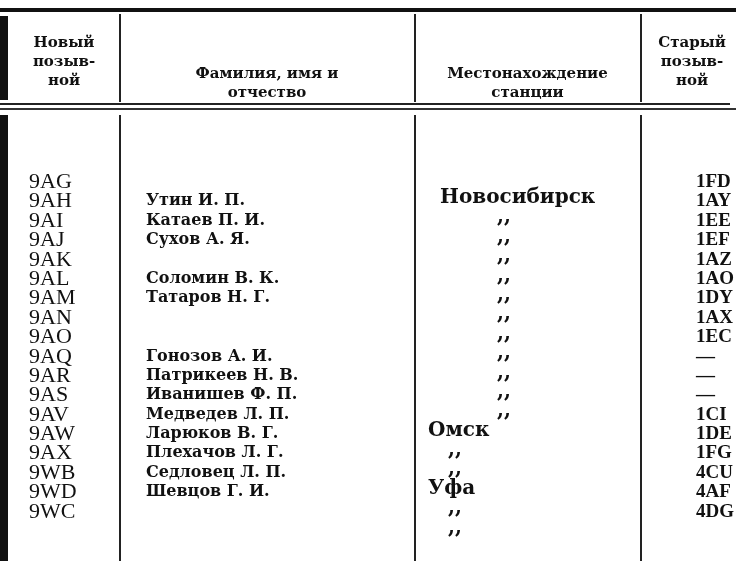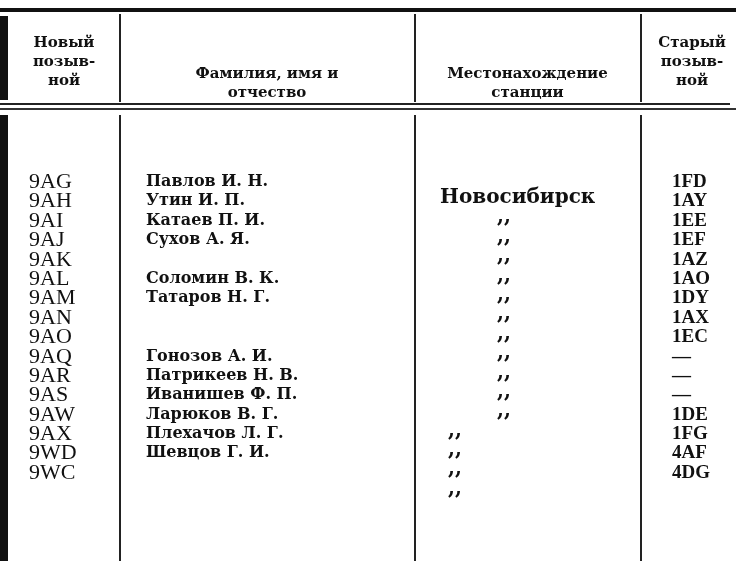--- a/index.html
+++ b/index.html
@@ -31,21 +31,21 @@
       text-align: center; font-weight: bold; font-size: 15px; line-height: 19px;
     }
     .header-cell span { white-space: pre-line; }
     .rows { position: absolute; top: 171px; left: 0; width: 750px; }
     .row {
       position: relative; height: 19.4px; font-size: 17px; line-height: 19px;
     }
     .c-new { position: absolute; left: 29px; top: 0; font-family: "Liberation Serif", serif; font-size: 22px; }
     .c-name { position: absolute; left: 146px; top: 0; font-weight: bold; font-size: 16px; }
     .c-loc { position: absolute; top: 16px; font-weight: bold; font-size: 20px; }
-    .c-old { position: absolute; left: 672px; top: 0; font-weight: bold; font-family: "Liberation Serif", serif; font-size: 19px; }
+    .c-old { position: absolute; left: 696px; top: 0; font-weight: bold; font-family: "Liberation Serif", serif; font-size: 19px; }
   </style>
 </head>
 <body>
 
 <div class="top-rule"></div>
 <div class="left-bar-head"></div>
 <div class="left-bar-body"></div>
 <div class="head-rule"></div>
 <div class="head-rule2"></div>
 
@@ -72,21 +72,20 @@
   </div>
   <div class="header-cell" style="left:642px; width:100px;">
     <span>Старый
 позыв-
 ной</span>
   </div>
 
   <div class="rows" id="rows">
       <div class="row">
         <span class="c-new">9AG</span>
-        <span class="c-name">Павлов И. Н.</span>
         <span class="c-loc" style="left:440px;">Новосибирск</span>
         <span class="c-old">1FD</span>
       </div>
       <div class="row">
         <span class="c-new">9AH</span>
         <span class="c-name">Утин И. П.</span>
         <span class="c-loc" style="left:497px;">,,</span>
         <span class="c-old">1AY</span>
       </div>
       <div class="row">
@@ -140,30 +139,42 @@
         <span class="c-loc" style="left:497px;">,,</span>
         <span class="c-old">—</span>
       </div>
       <div class="row">
         <span class="c-new">9AS</span>
         <span class="c-name">Иванишев Ф. П.</span>
         <span class="c-loc" style="left:497px;">,,</span>
         <span class="c-old">—</span>
       </div>
       <div class="row">
+        <span class="c-new">9AV</span>
+        <span class="c-name">Медведев Л. П.</span>
+        <span class="c-loc" style="left:428px;">Омск</span>
+        <span class="c-old">1CI</span>
+      </div>
+      <div class="row">
         <span class="c-new">9AW</span>
         <span class="c-name">Ларюков В. Г.</span>
         <span class="c-loc" style="left:448px;">,,</span>
         <span class="c-old">1DE</span>
       </div>
       <div class="row">
         <span class="c-new">9AX</span>
         <span class="c-name">Плехачов Л. Г.</span>
         <span class="c-loc" style="left:448px;">,,</span>
         <span class="c-old">1FG</span>
+      </div>
+      <div class="row">
+        <span class="c-new">9WB</span>
+        <span class="c-name">Седловец Л. П.</span>
+        <span class="c-loc" style="left:428px;">Уфа</span>
+        <span class="c-old">4CU</span>
       </div>
       <div class="row">
         <span class="c-new">9WD</span>
         <span class="c-name">Шевцов Г. И.</span>
         <span class="c-loc" style="left:448px;">,,</span>
         <span class="c-old">4AF</span>
       </div>
       <div class="row">
         <span class="c-new">9WC</span>
         <span class="c-loc" style="left:448px;">,,</span>

